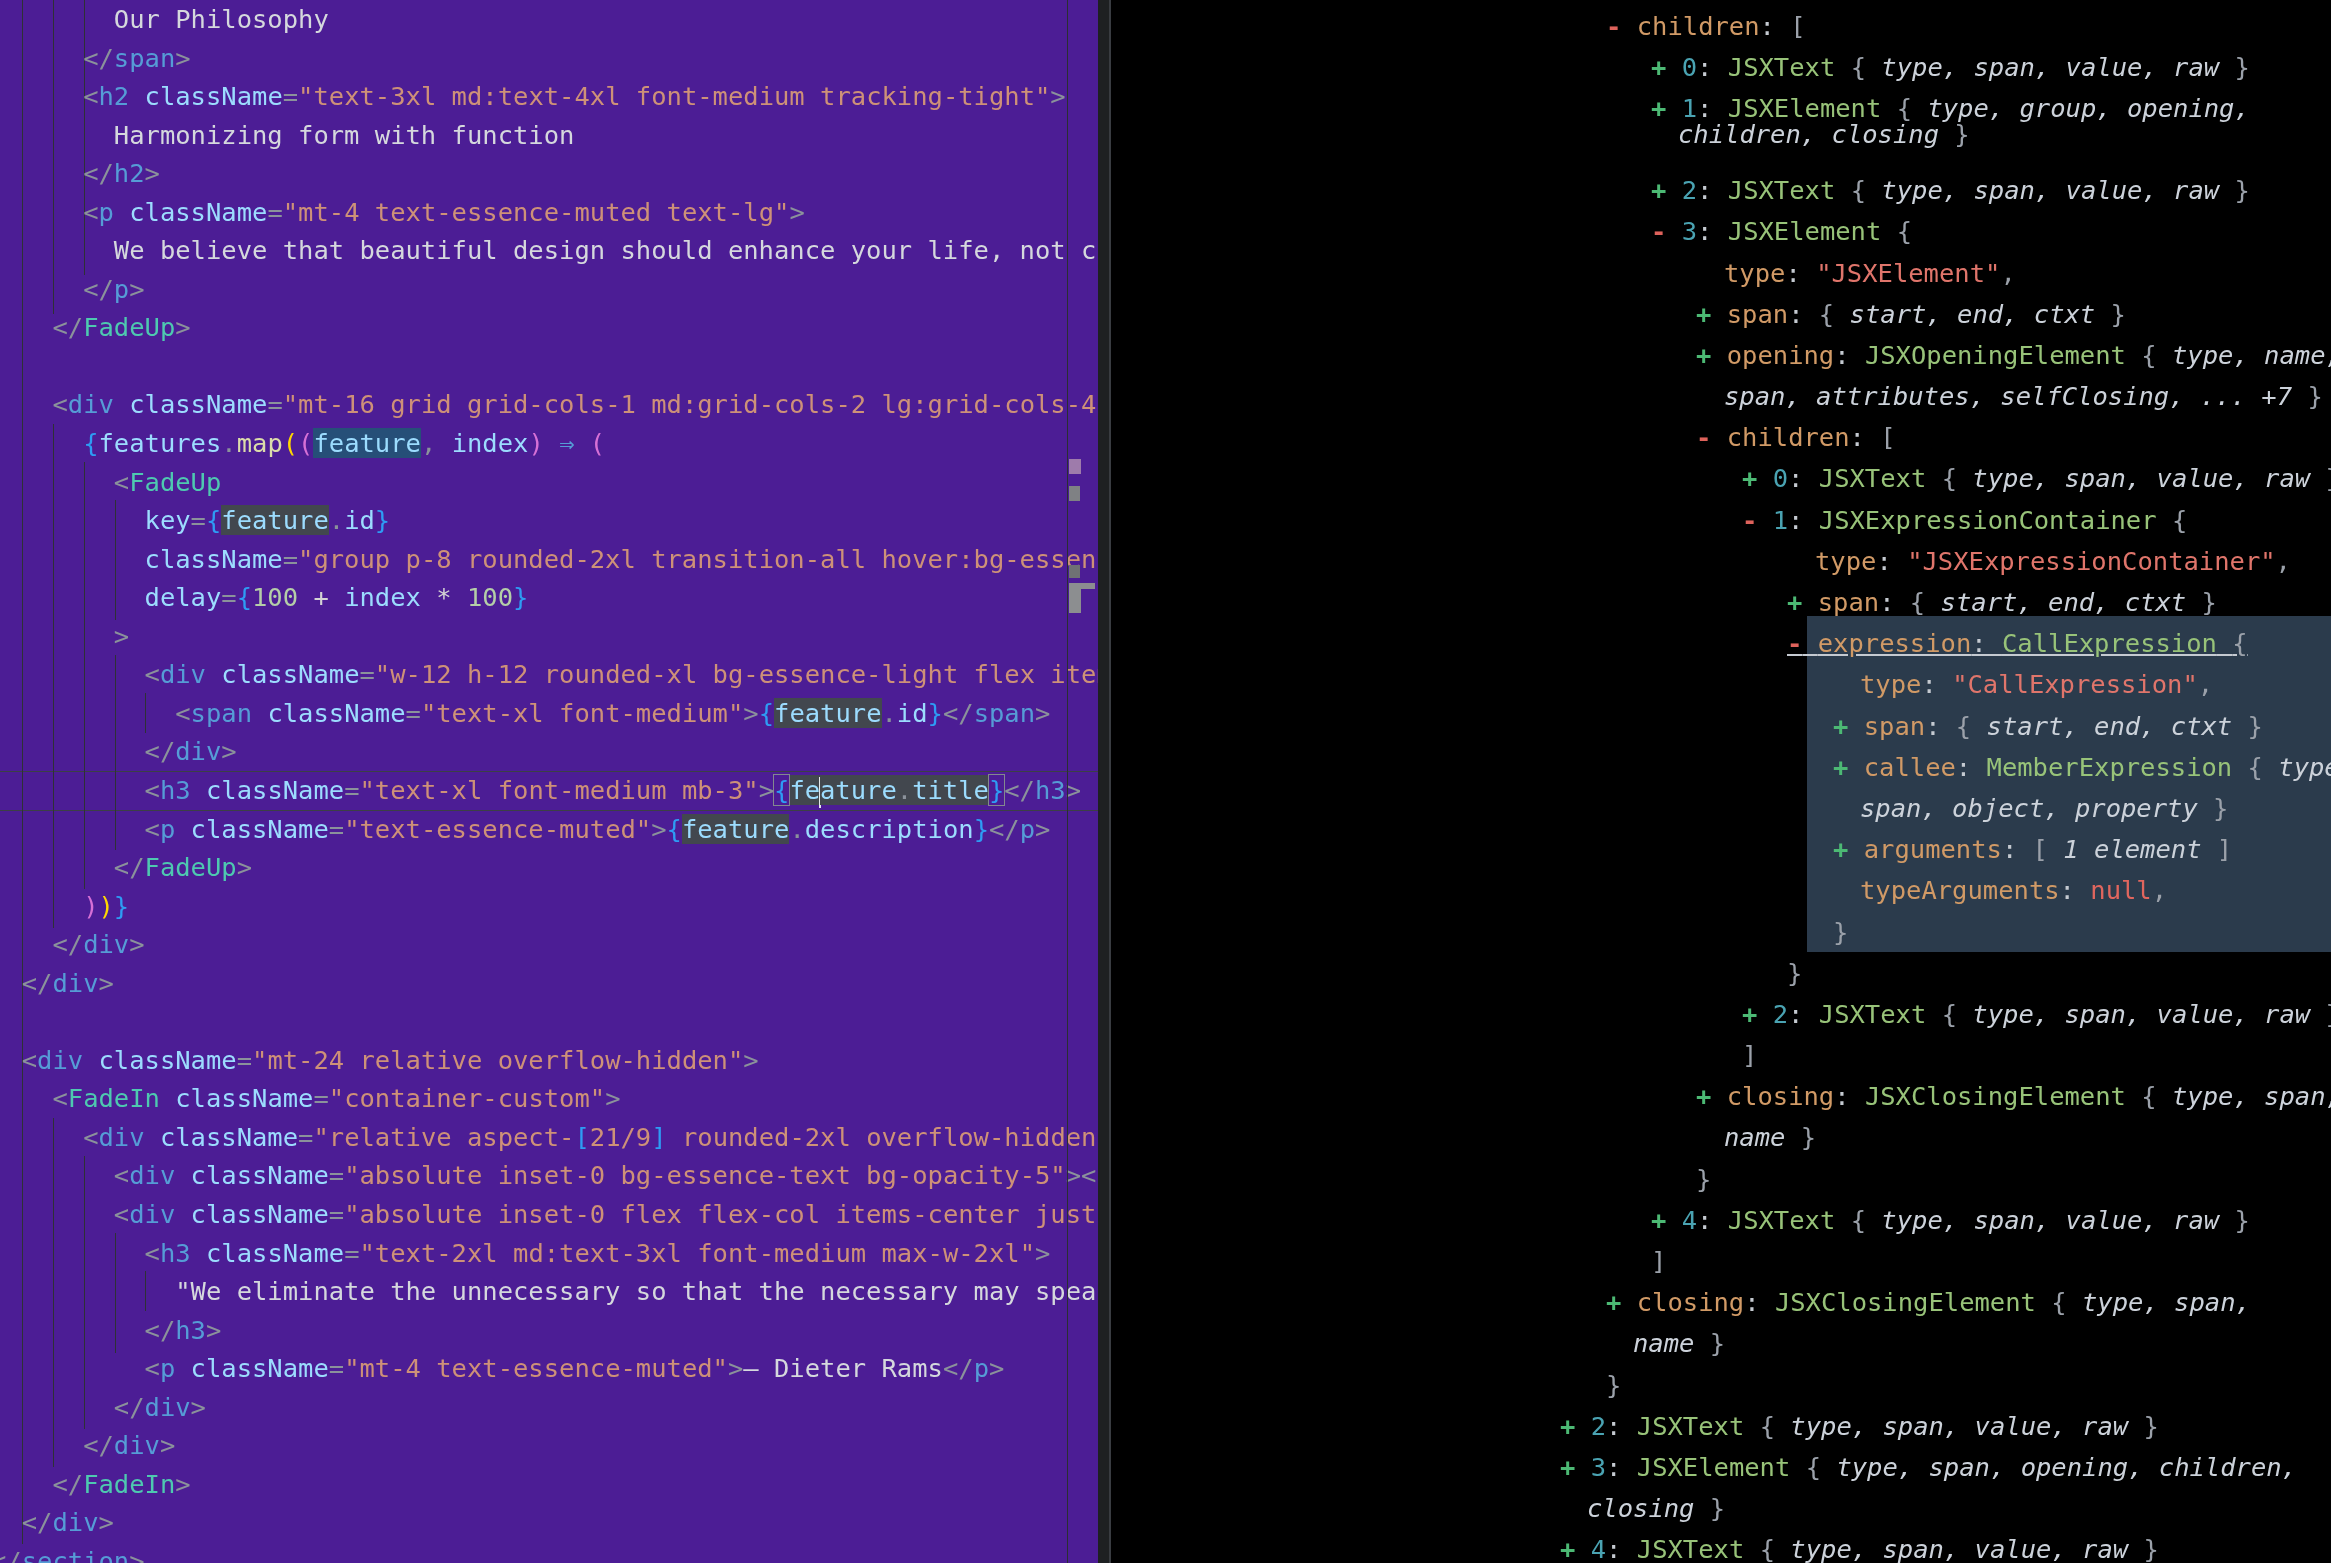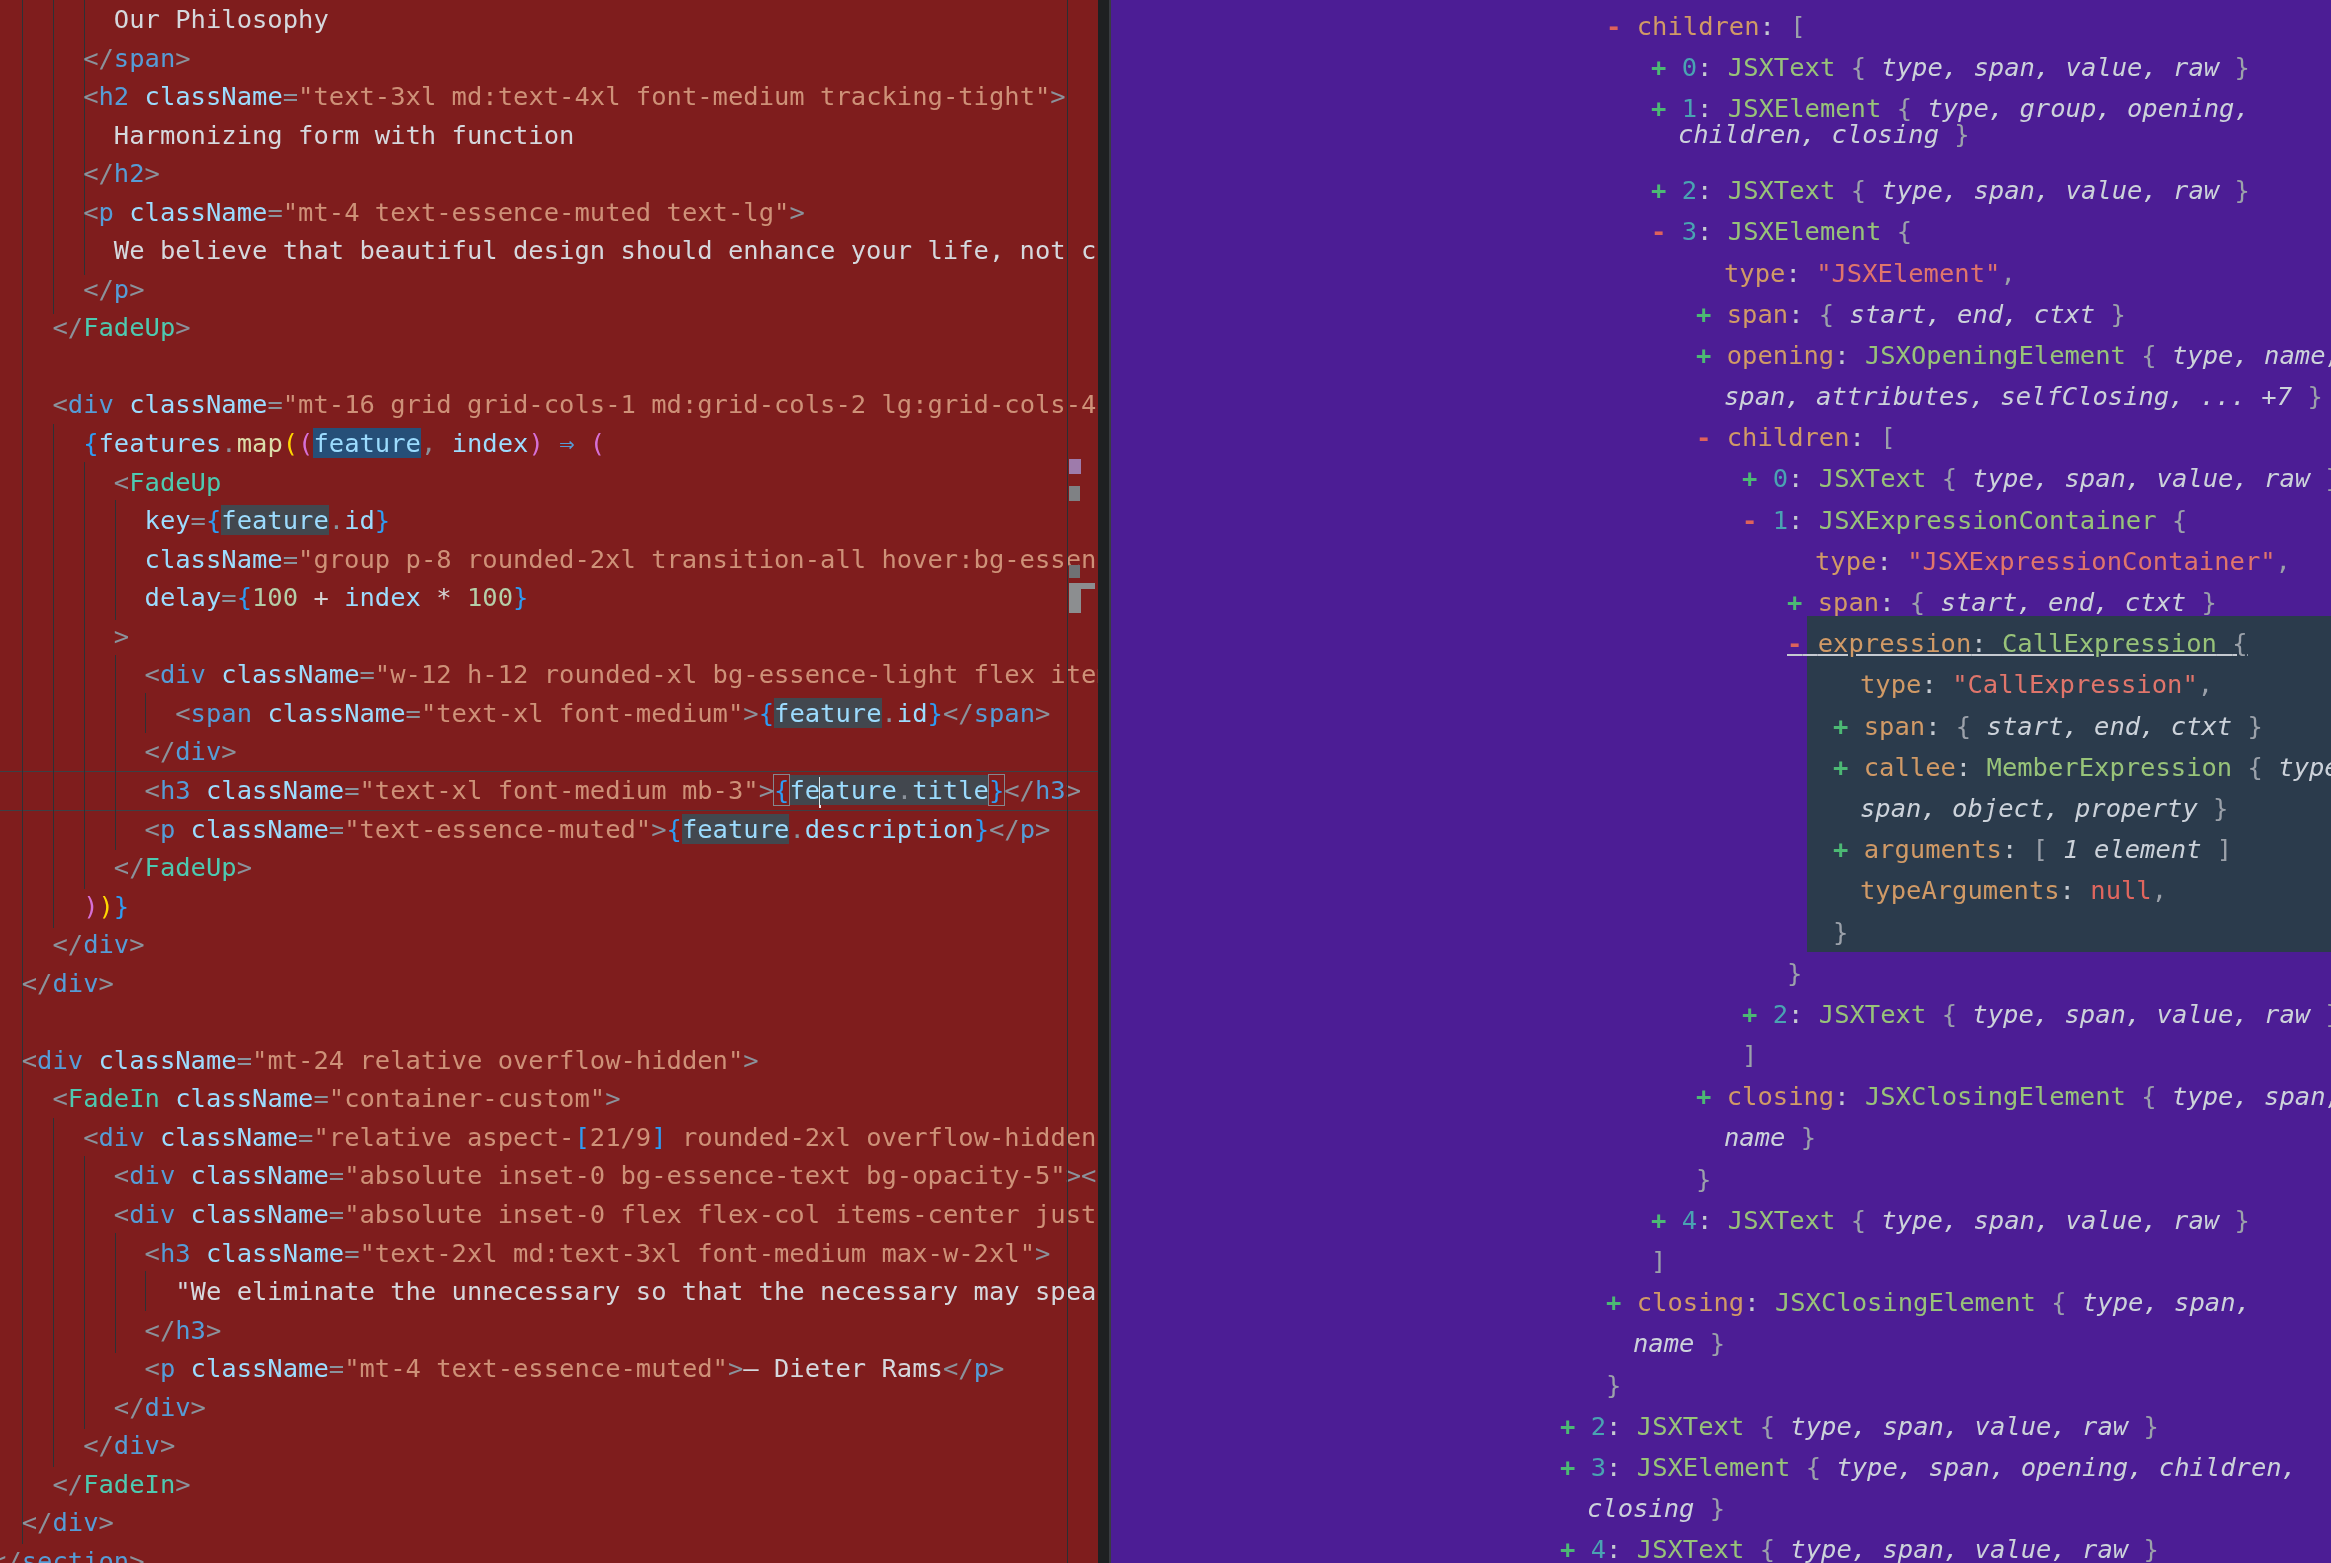--- a/index.html
+++ b/index.html
@@ -1,35 +1,35 @@
 <!DOCTYPE html>
 <html style="font-size:14.5px"><head>
 <meta charset="utf-8">
 <style>
   html,body{margin:0;padding:0;background:#1e2022;}
   .app{position:relative;width:2331px;height:1564px;background:#1e2022;overflow:hidden;
        font-family:"DejaVu Sans Mono",monospace;}
   
-  .editor{position:absolute;left:0;top:0;width:1098px;height:1564px;overflow:hidden;background:#7f1d1d;text-align:right;}
+  .editor{position:absolute;left:0;top:0;width:1098px;height:1564px;overflow:hidden;background:#4c1d95;text-align:right;}
   .code{position:absolute;left:-9px;top:0;}
   .cl{position:absolute;left:0;white-space:pre;font-size:25.5px;line-height:39px;height:39px;color:#d4d7dc;}
   .curline{position:absolute;left:0;width:1098px;border-top:0.9px solid #3c4045;border-bottom:0.9px solid #3c4045;background:transparent;}
   .guide{position:absolute;width:0.9px;background:#2e3135;}
   .s-tag{color:#569cd6}.s-comp{color:#4ec9b0}.s-attr{color:#9cdcfe}.s-str{color:#ce9178}
   .s-pun{color:#8b929b}.s-txt{color:#d5d8dd}.s-num{color:#b5cea8}.s-fn{color:#dcdcaa}
   .s-b1{color:#ffd700}.s-b2{color:#d670d6}.s-b3{color:#2e9cf4}.s-arr{color:#569cd6}.s-op{color:#d4d4d4}
   .s-sel{background:#264f78}.s-occ{background:#42474e}
   .s-box{outline:0.9px solid #83888f}
   .s-cur{display:inline-block;width:2.7px;height:31px;margin:0 -1.4px;background:#e2e6ea;vertical-align:middle;}
   .rulerline{position:absolute;left:1067px;top:0;width:0.9px;height:1564px;background:#2b2e32;}
   .mark{position:absolute;}
   
   .divider{position:absolute;left:1109px;top:0;width:1.8px;height:1564px;background:#393c41;cursor:col-resize;}
   
-  .ast{position:absolute;left:1111px;top:0;width:1220px;height:1564px;overflow:hidden;background:#4c1d95;}
+  .ast{position:absolute;left:1111px;top:0;width:1220px;height:1564px;overflow:hidden;background:#000000;}
   .ar{position:absolute;white-space:pre;font-size:25.5px;line-height:41px;height:41px;color:#c5cad1;}
   .hl{position:absolute;background:#2b3b4c;}
   .s-plus{color:#4cb974;font-weight:bold}.s-min{color:#de625b;font-weight:bold}
   .s-idx{color:#4aa3b2}.s-key{color:#d19a66}.s-typ{color:#98c379}.s-astr{color:#e0756b}
   .s-nul{color:#e0665e}.s-apun{color:#9ba1aa}.s-pln{color:#c5cad1}
   .s-fld{color:#ccd2da;font-style:italic}
 </style>
 </head>
 <body>
 

